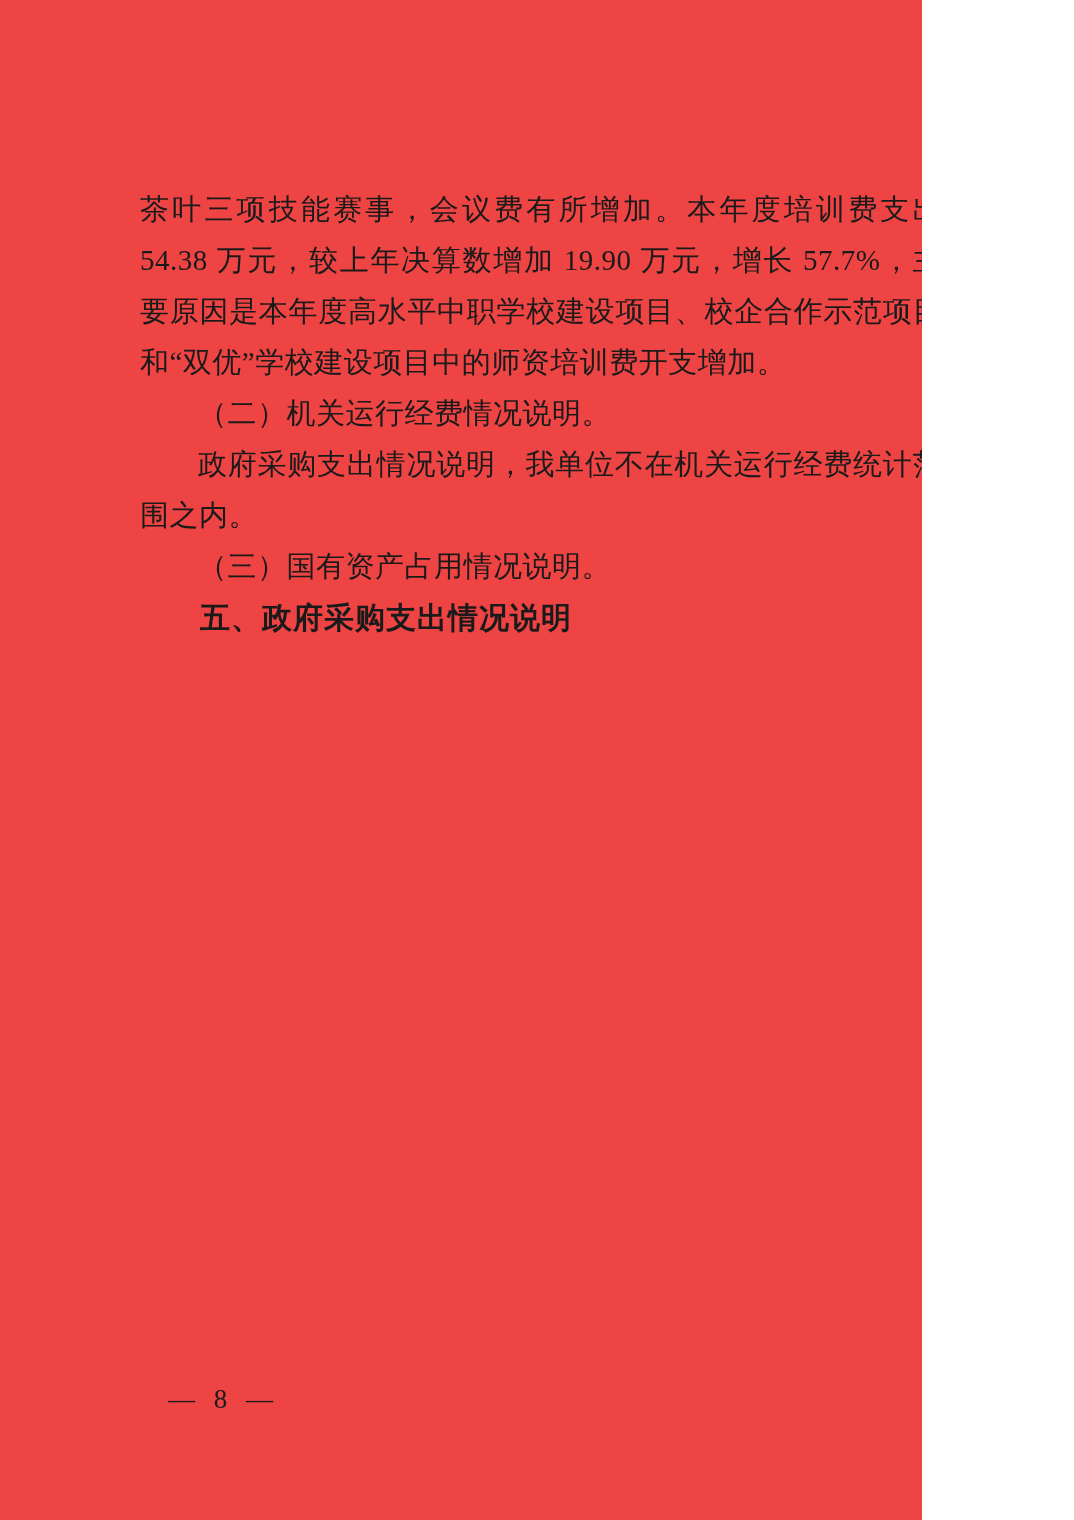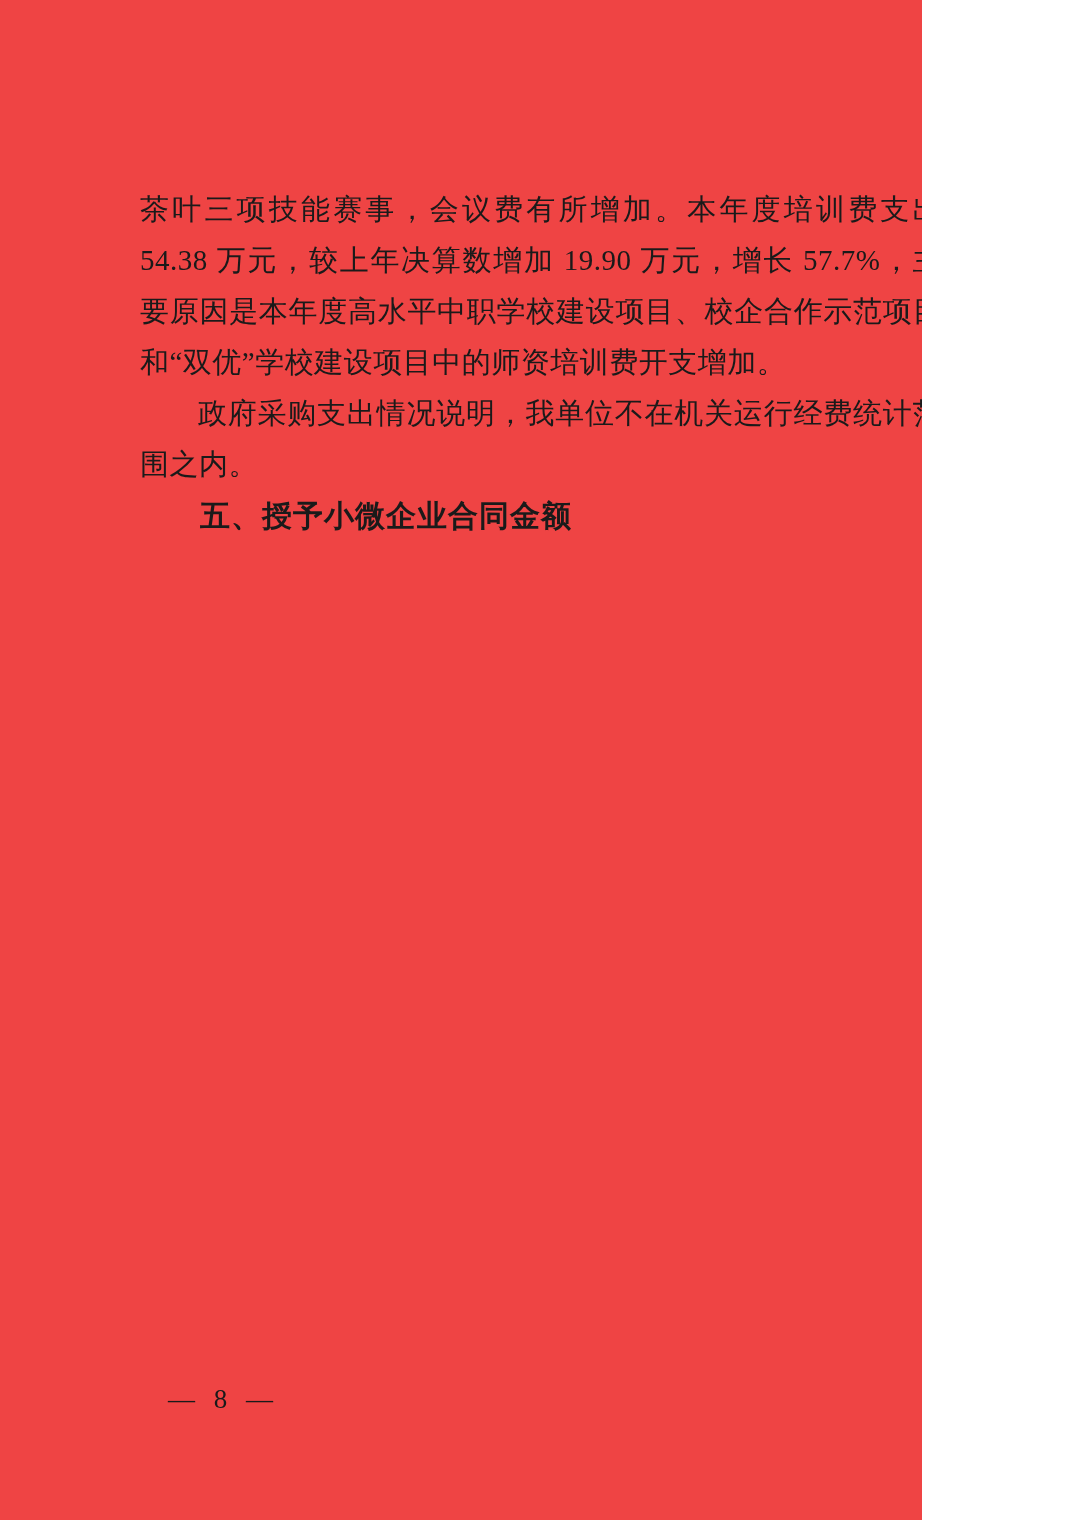--- a/index.html
+++ b/index.html
@@ -59,25 +59,27 @@
   }
 </style>
 </head>
 <body>
 
 <div class="page">
   <div class="content">
 
     <p class="para no-indent">茶叶三项技能赛事，会议费有所增加。本年度培训费支出 54.38 万元，较上年决算数增加 19.90 万元，增长 57.7%，主要原因是本年度高水平中职学校建设项目、校企合作示范项目和“双优”学校建设项目中的师资培训费开支增加。</p>
 
+    <p class="para indent kai">（二）机关运行经费情况说明。</p>
 
     <p class="para indent">政府采购支出情况说明，我单位不在机关运行经费统计范围之内。</p>
+
+    <p class="para indent kai">（三）国有资产占用情况说明。</p>
 
 
 
 
-
-    <p class="para indent hei">五、授予小微企业合同金额</p>
+    <p class="para indent hei">五、政府采购支出情况说明</p>
 
   </div>
 
   <div class="footer-page-number">— 8 —</div>
 </div>
 
 </body></html>

